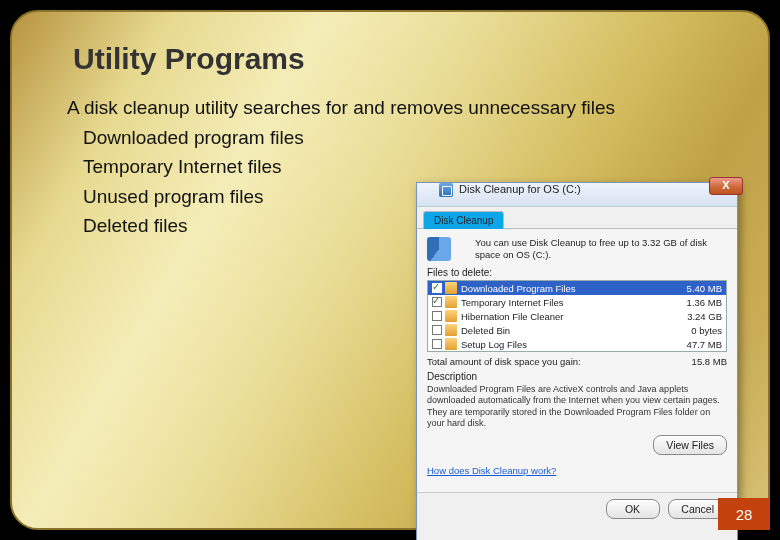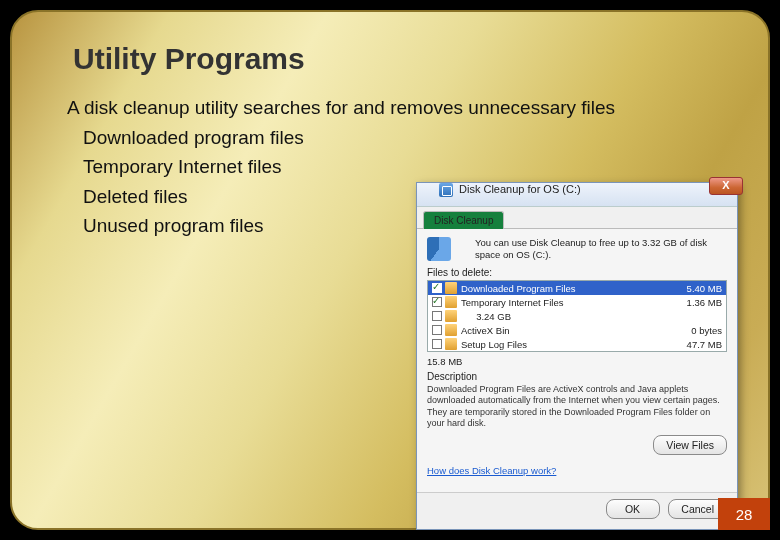--- a/index.html
+++ b/index.html
@@ -52,21 +52,21 @@
   .dlg-icon::after { content:""; position:absolute; left:3px; top:3px; width:8px; height:8px; border:1px solid #fff; border-radius:1px; }
   .dlg-close {
     position: absolute; right: -6px; top: -6px;
     width: 34px; height: 18px;
     background: linear-gradient(#e98, #c63 60%, #b52);
     border:1px solid #933; border-radius: 3px;
     color:#fff; font-weight:bold; text-align:center; line-height:15px;
     font-size:11px;
   }
   .dlg-tab {
-    display:inline-block; padding:3px 10px; background:#15803d;
+    display:inline-block; padding:3px 10px; background:#0ea5e9;
     border:1px solid #bbb; border-bottom:none; border-radius:3px 3px 0 0;
     margin:4px 0 0 6px; font-size:10px;
   }
   .dlg-body { border-top:1px solid #bbb; margin-top:-1px; padding:8px 10px 10px 10px; background:#f5f5f5;}
   .dlg-info { display:flex; gap:24px; margin-bottom:6px; }
   .dlg-info-icon { width:24px; height:24px; background: conic-gradient(#6aa7e8 0 60%, #2e6fb7 0 100%); border-radius:3px; flex:0 0 24px;}
   .dlg-info-text { font-size:9.5px; line-height:1.25; }
   .dlg-label { font-size:10px; margin:4px 0 2px; }
   .dlg-list {
     border:1px solid #9aa; background:#fff; height:72px; overflow:hidden;
@@ -82,42 +82,42 @@
   .dlg-total{ display:flex; justify-content:space-between; font-size:9.5px; margin:4px 0 4px;}
   .dlg-desc-title{ font-size:10px; margin-bottom:2px;}
   .dlg-desc{ font-size:9px; line-height:1.25; color:#333; margin-bottom:6px;}
   .dlg-viewbtn{ float:right;}
   .dlg-btn{
     display:inline-block; padding:3px 12px; font-size:10.5px;
     background:linear-gradient(#fdfdfd,#e4e4e4); border:1px solid #8a8a8a; border-radius:8px;
     min-width:54px; text-align:center;
   }
   .dlg-link{ color:#1a5bd0; font-size:9.5px; text-decoration:underline; display:inline-block; margin:10px 0 6px;}
-  .dlg-footer{ text-align:right; padding:6px 10px 10px; border-top:1px solid #ccc; background:#f0f0f0;}
+  .dlg-footer{ text-align:right; padding:6px 10px 22px; border-top:1px solid #ccc; background:#f0f0f0;}
   .dlg-footer .dlg-btn{ margin-left:6px;}
   .page-num {
     position:absolute; right:10px; bottom:10px;
     width:52px; height:32px;
     background:#c2410c; color:#fff;
     font-size:15px; display:flex; align-items:center; justify-content:center;
   }
   .clearfix::after{content:"";display:block;clear:both;}
 </style>
 </head>
 <body>
 
 <div class="slide">
   <h1 class="title">Utility Programs</h1>
 
   <div class="bullets">
     <div class="b1"><span class="bullet-mark"></span><span>A disk cleanup utility searches for and removes unnecessary files</span></div>
     <div class="b2"><span class="bullet-mark"></span><span>Downloaded program files</span></div>
     <div class="b2"><span class="bullet-mark"></span><span>Temporary Internet files</span></div>
+    <div class="b2"><span class="bullet-mark"></span><span>Unused program files</span></div>
     <div class="b2"><span class="bullet-mark"></span><span>Deleted files</span></div>
-    <div class="b2"><span class="bullet-mark"></span><span>Unused program files</span></div>
   </div>
 
   <div class="dialog">
     <div class="dlg-titlebar">
       <span class="dlg-icon"></span>
       <span>Disk Cleanup for OS (C:)</span>
       <span class="dlg-close">X</span>
     </div>
     <div class="dlg-tab">Disk Cleanup</div>
     <div class="dlg-body">
@@ -135,36 +135,38 @@
         </div>
         <div class="dlg-row">
           <span class="dlg-chk checked"></span>
           <span class="dlg-ficon"></span>
           <span class="dlg-fname">Temporary Internet Files</span>
           <span class="dlg-fsize">1.36 MB</span>
         </div>
         <div class="dlg-row">
           <span class="dlg-chk"></span>
           <span class="dlg-ficon"></span>
+          <span class="dlg-fname">Hibernation File Cleaner</span>
           <span class="dlg-fsize">3.24 GB</span>
         </div>
         <div class="dlg-row">
           <span class="dlg-chk"></span>
           <span class="dlg-ficon"></span>
-          <span class="dlg-fname">ActiveX Bin</span>
+          <span class="dlg-fname">Deleted Bin</span>
           <span class="dlg-fsize">0 bytes</span>
         </div>
         <div class="dlg-row">
           <span class="dlg-chk"></span>
           <span class="dlg-ficon"></span>
           <span class="dlg-fname">Setup Log Files</span>
           <span class="dlg-fsize">47.7 MB</span>
         </div>
       </div>
       <div class="dlg-total">
+        <span>Total amount of disk space you gain:</span>
         <span>15.8 MB</span>
       </div>
       <div class="dlg-desc-title">Description</div>
       <div class="dlg-desc">Downloaded Program Files are ActiveX controls and Java applets downloaded automatically from the Internet when you view certain pages. They are temporarily stored in the Downloaded Program Files folder on your hard disk.</div>
       <div class="clearfix">
         <span class="dlg-btn dlg-viewbtn">View Files</span>
       </div>
       <a class="dlg-link">How does Disk Cleanup work?</a>
     </div>
     <div class="dlg-footer">

